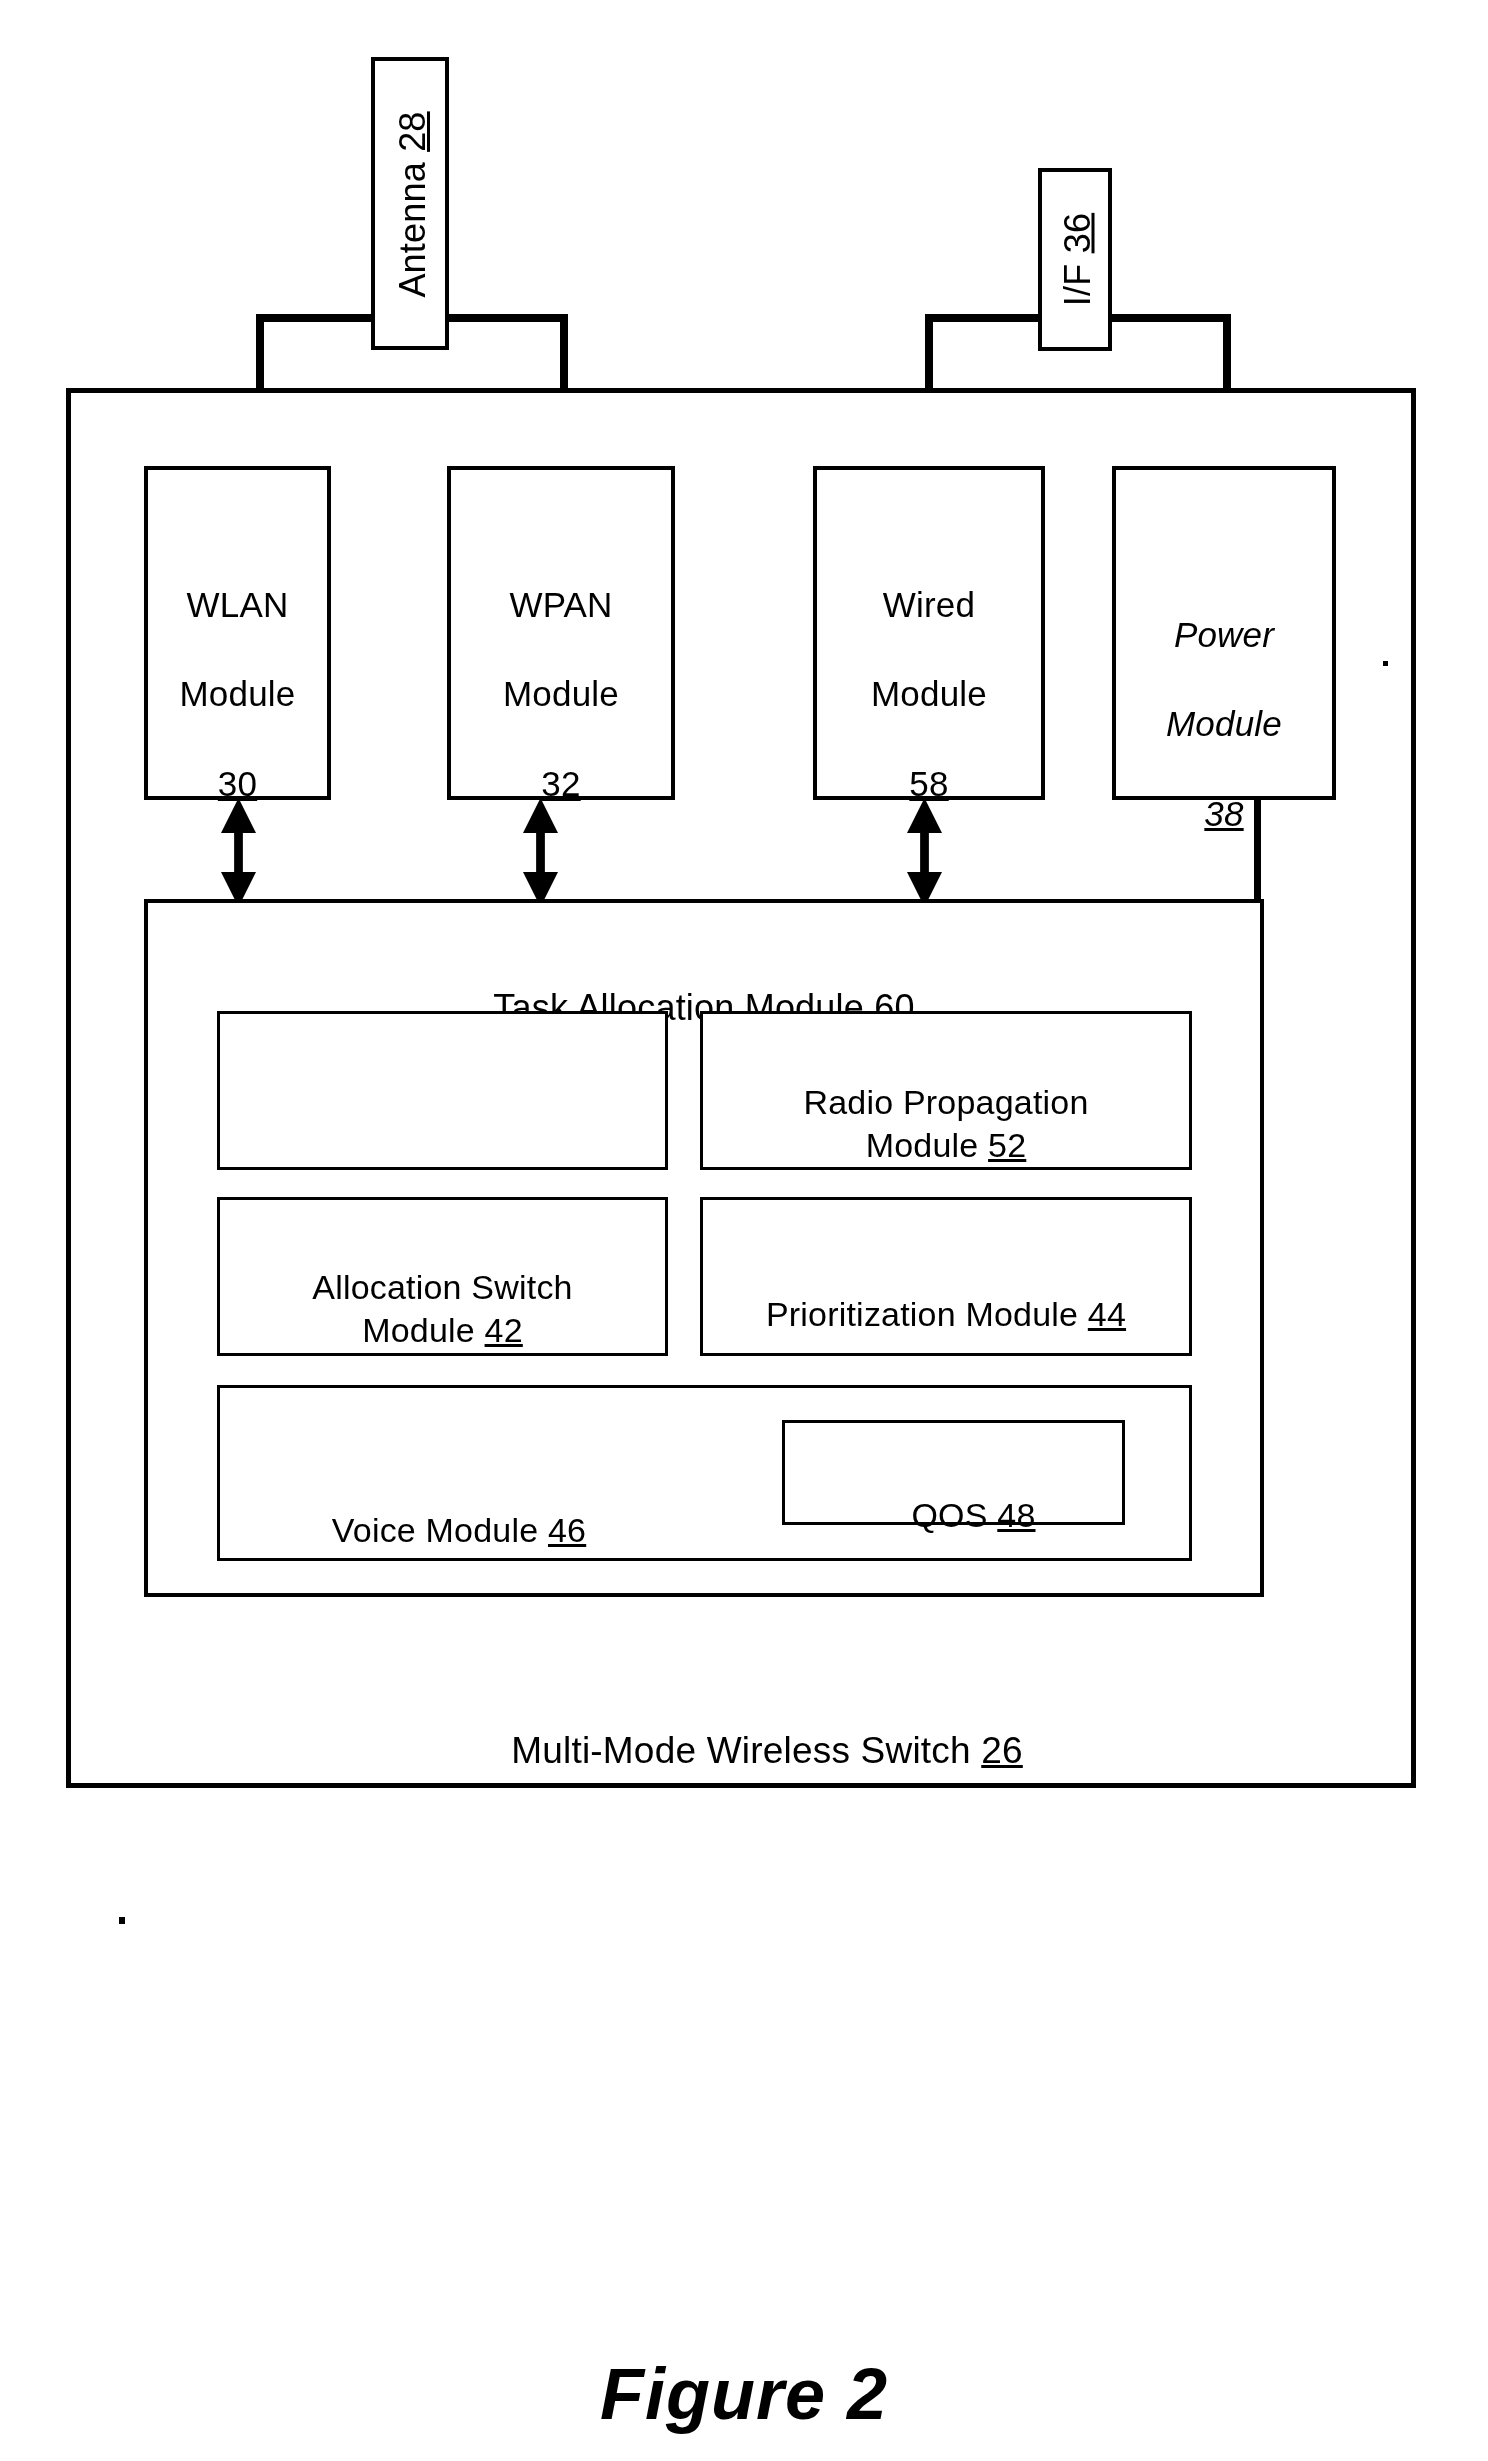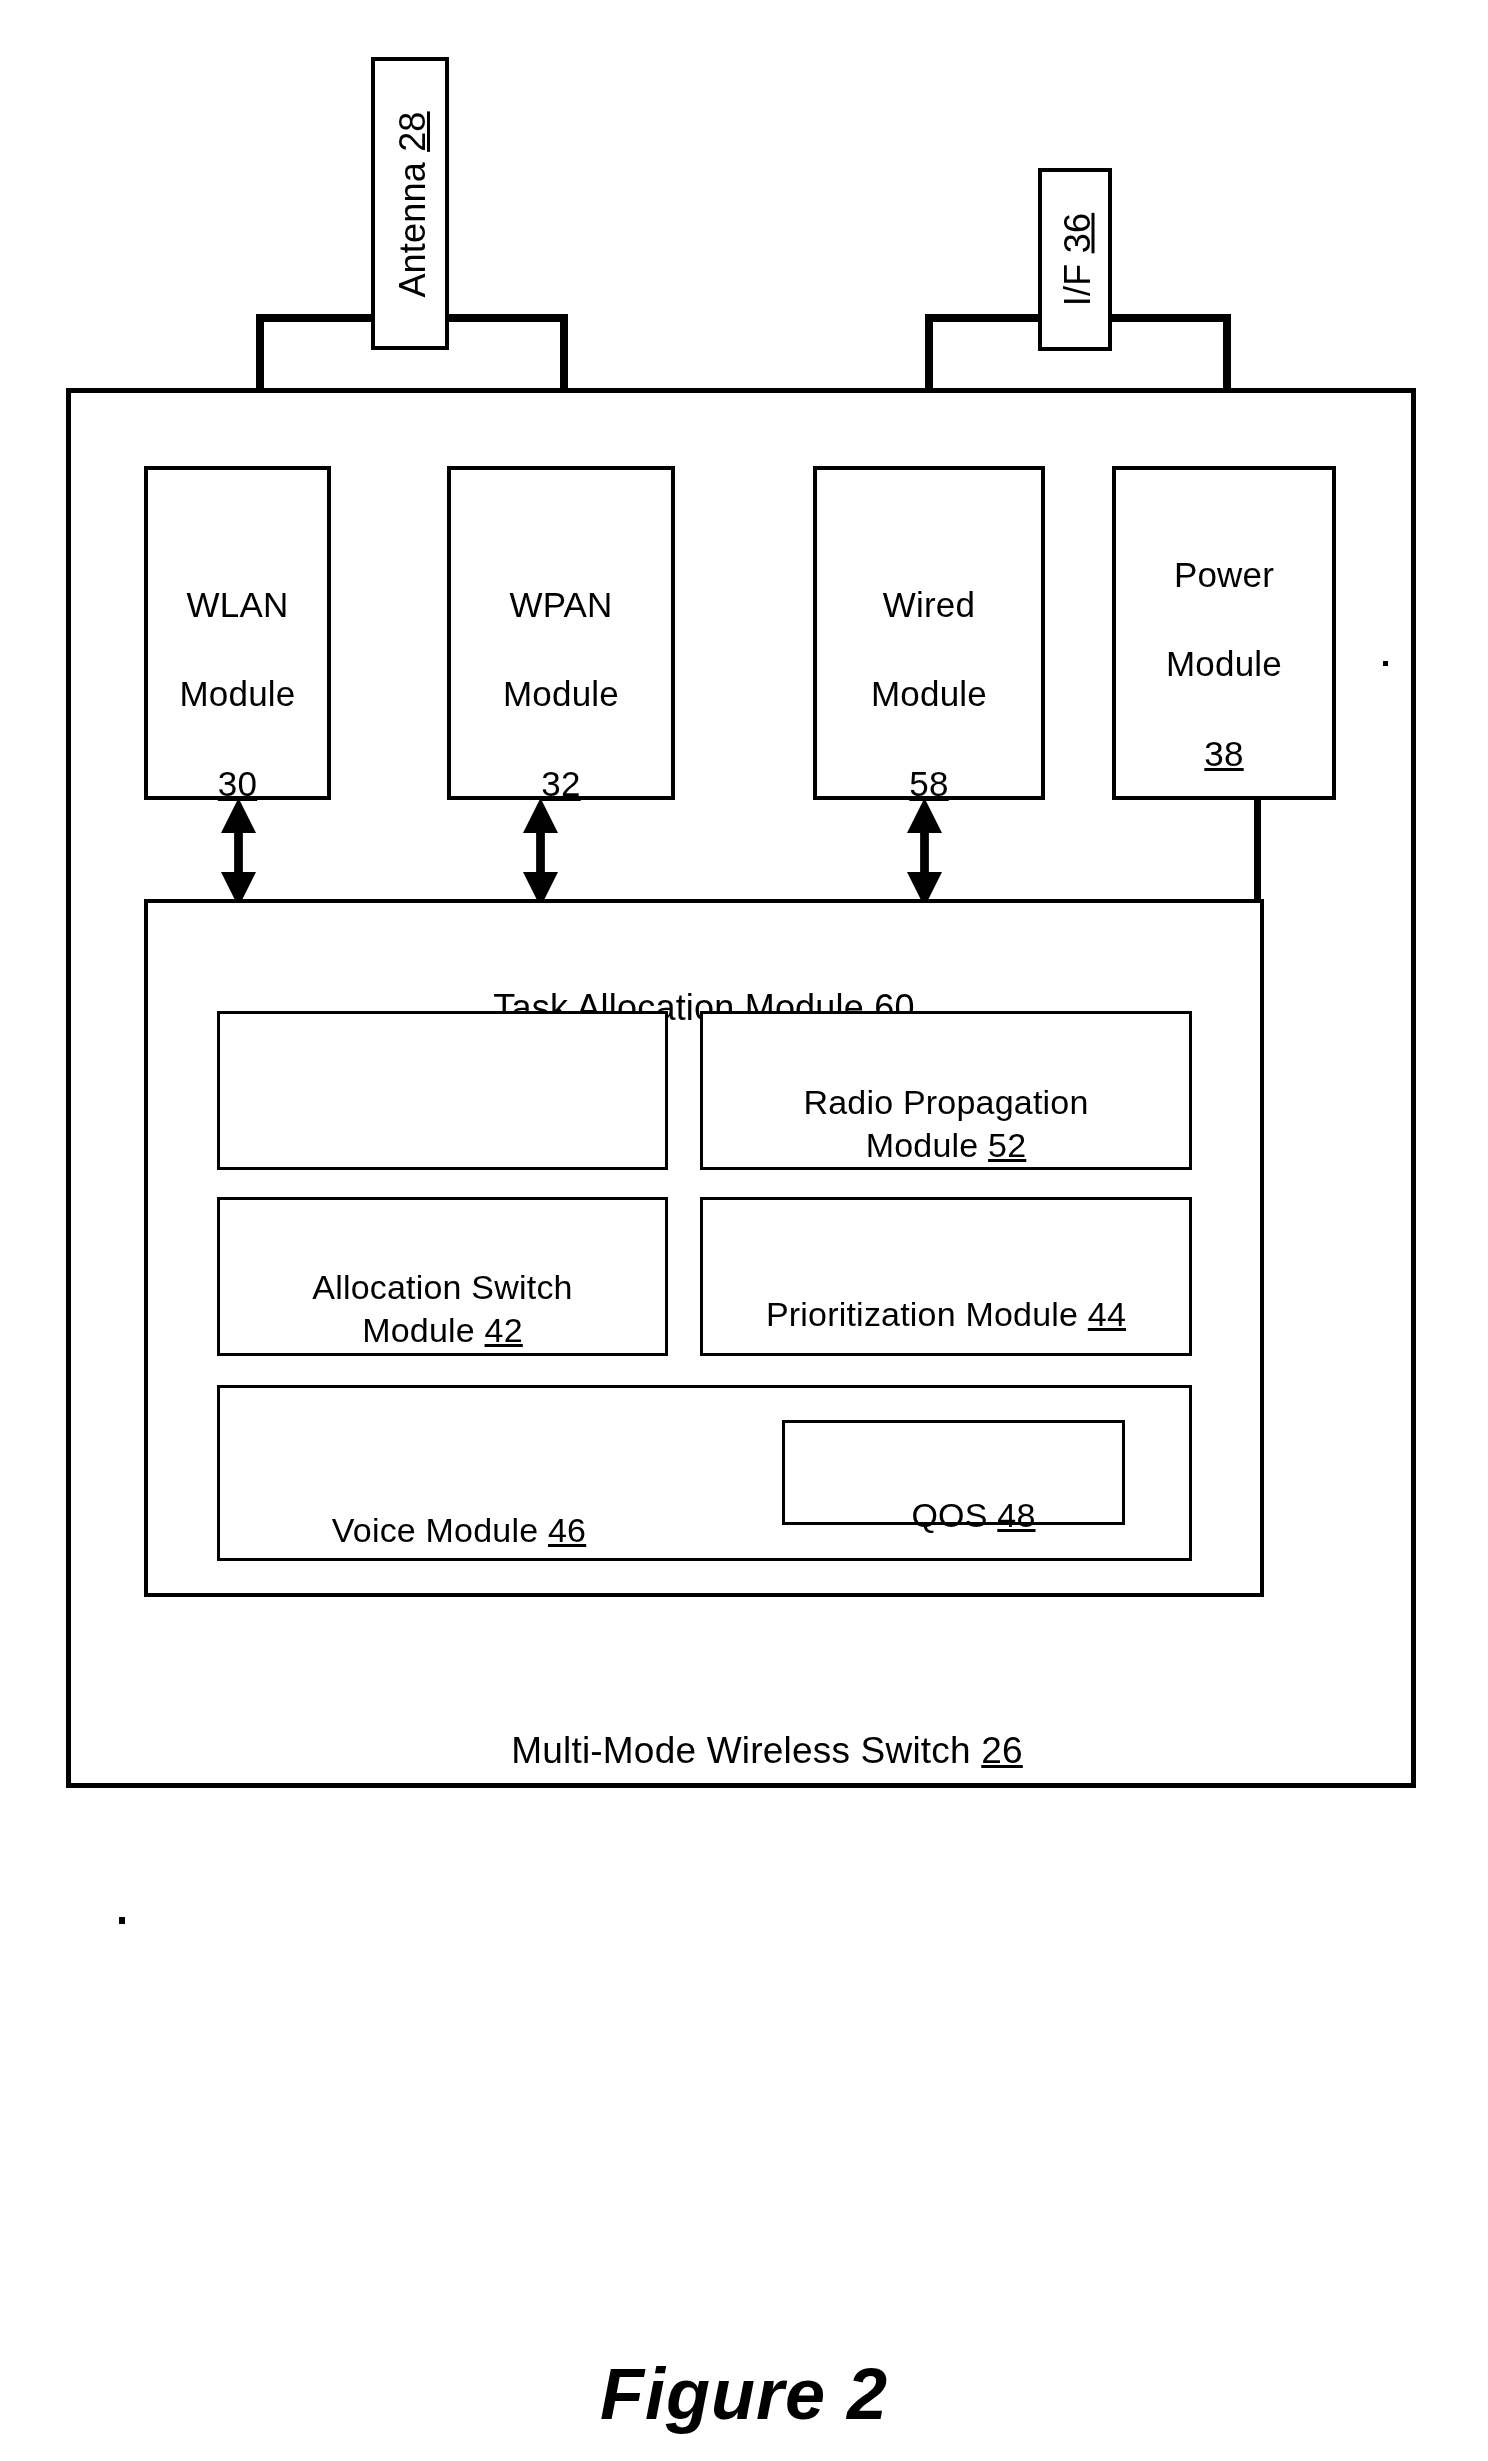--- a/index.html
+++ b/index.html
@@ -116,21 +116,21 @@
   </div>
 
   <div class="box" style="left:813px; top:466px; width:232px; height:334px;"></div>
   <div class="txt" style="left:813px; top:538px; width:232px; font-size:35px;">
     <span>Wired</span><br>
     <span>Module</span><br>
     <span class="num">58</span>
   </div>
 
   <div class="box" style="left:1112px; top:466px; width:224px; height:334px;"></div>
-  <div class="txt" style="left:1112px; top:508px; width:224px; font-size:35px;">
+  <div class="txt" style="left:1112px; top:568px; width:224px; font-size:35px;font-style:italic;">
     <span>Power</span><br>
     <span>Module</span><br>
     <span class="num">38</span>
   </div>
 
   <div class="speck" style="left:1383px; top:661px; width:4.9px; height:4.9px;"></div>
   <div class="speck" style="left:119px; top:1917px; width:5.9px; height:6.8px;"></div>
 
   <svg class="darrow" width="59" height="109" style="left:209px; top:798px;" viewBox="0 0 60 112">
     <line x1="30" y1="16" x2="30" y2="96" stroke="#000" stroke-width="9"></line>

